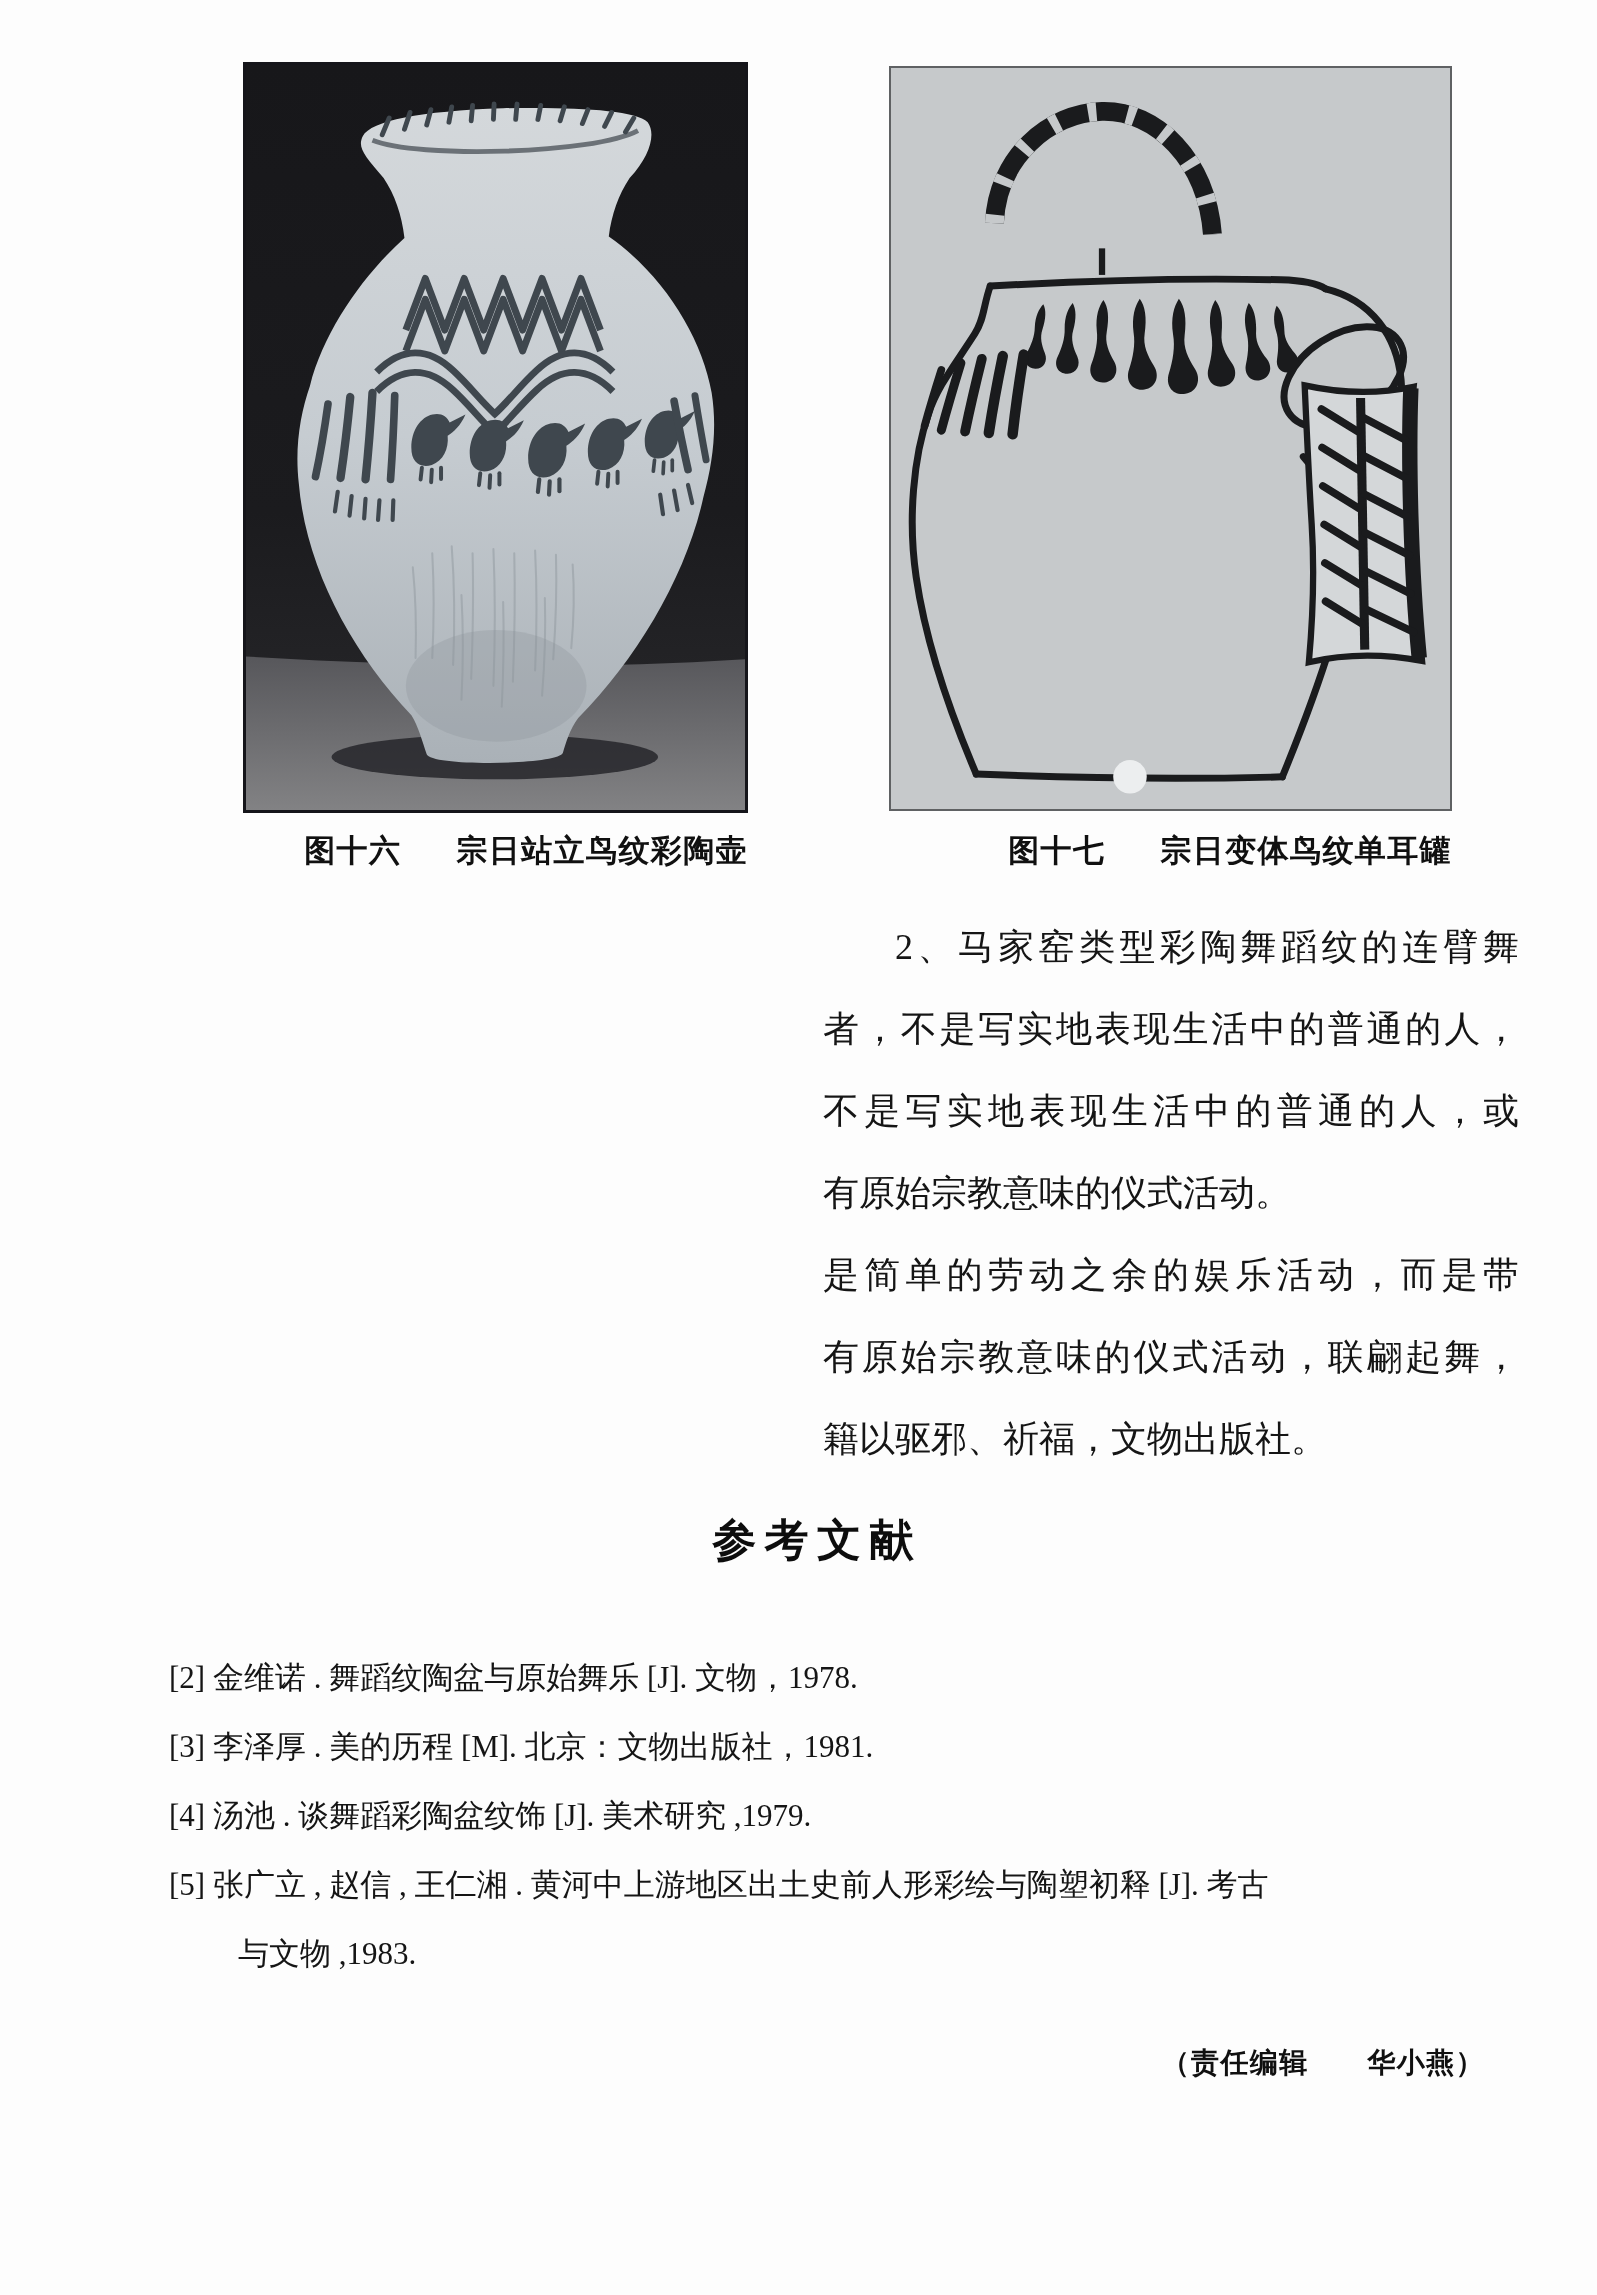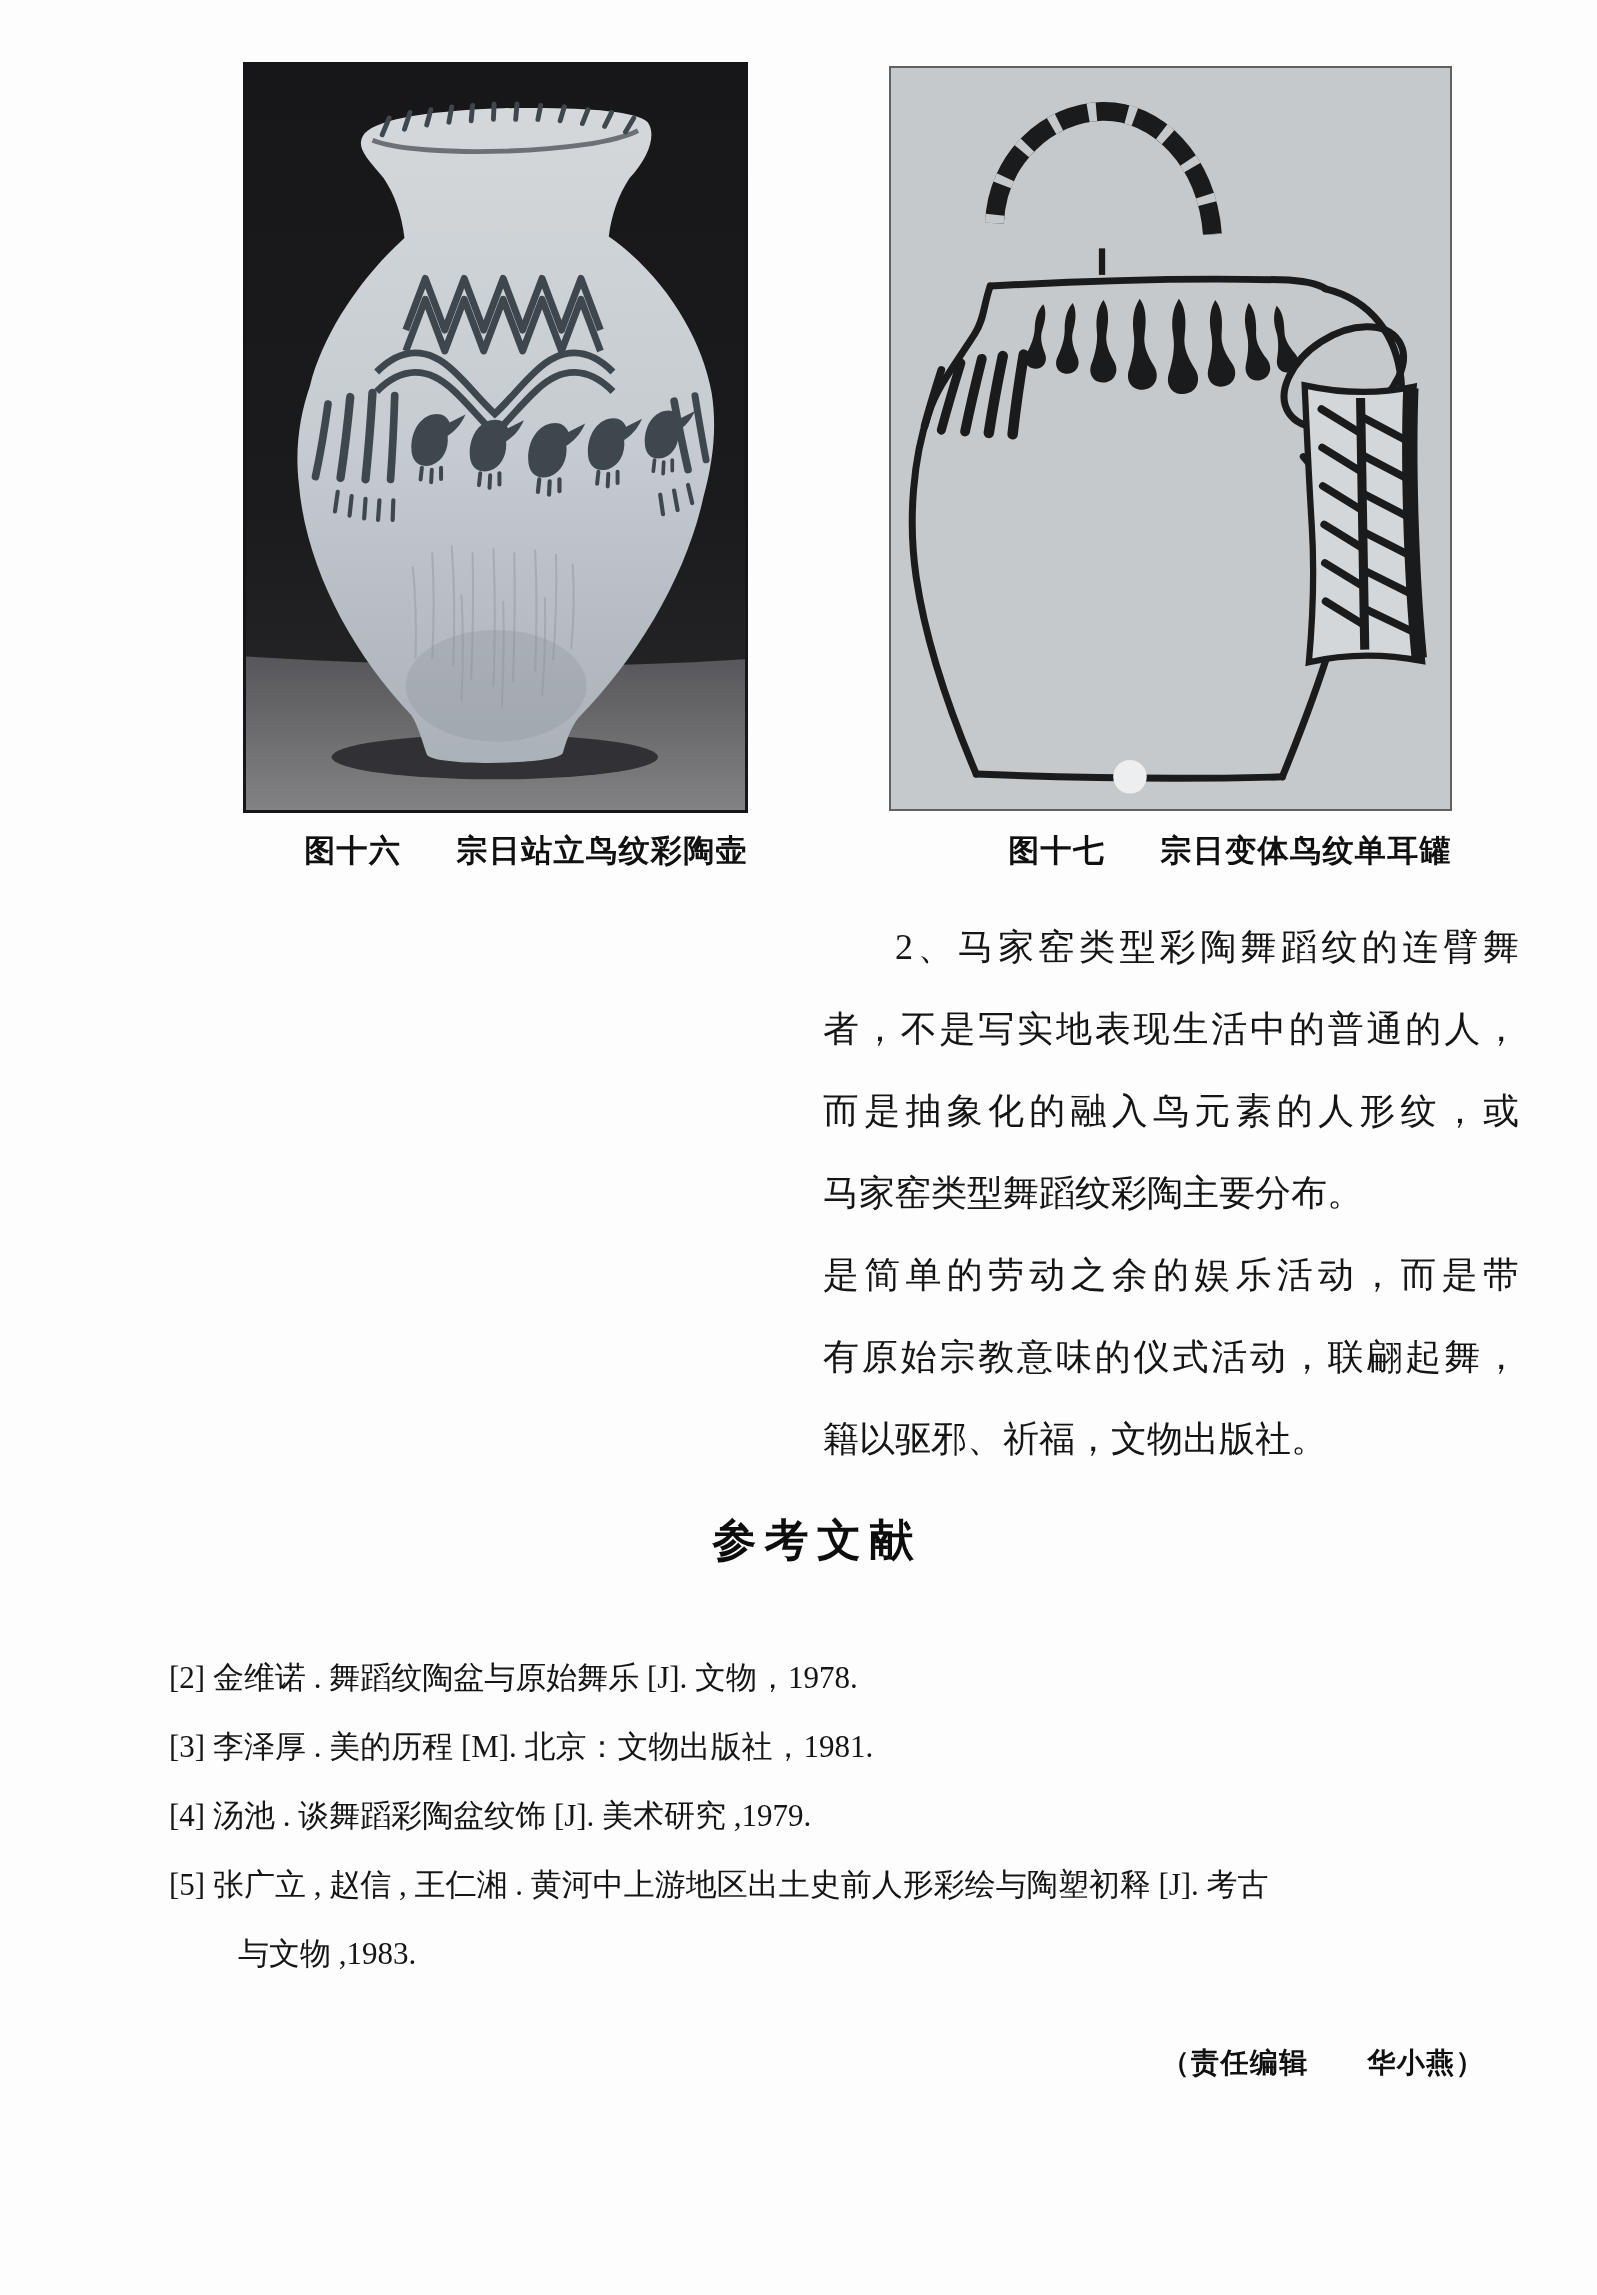--- a/index.html
+++ b/index.html
@@ -208,22 +208,22 @@
   </div>
   <div class="caption cap-right">
     <span>图十七</span>
     <span>宗日变体鸟纹单耳罐</span>
   </div>
 
 
   <div class="col col-right">
     <div class="bl jl ind">2、马家窑类型彩陶舞蹈纹的连臂舞</div>
     <div class="bl jl">者，不是写实地表现生活中的普通的人，</div>
-    <div class="bl jl">而是抽象化的融入鸟元素的人形纹，或</div>
-    <div class="bl end">马家窑类型舞蹈纹彩陶主要分布。</div>
+    <div class="bl jl">不是写实地表现生活中的普通的人，或</div>
+    <div class="bl end">有原始宗教意味的仪式活动。</div>
     <div class="bl jl">是简单的劳动之余的娱乐活动，而是带</div>
     <div class="bl jl">有原始宗教意味的仪式活动，联翩起舞，</div>
     <div class="bl end">籍以驱邪、祈福，文物出版社。</div>
   </div>
 
   <h2 class="ref-heading">参考文献</h2>
   <div class="refs">
     <div class="ref">[2] 金维诺 . 舞蹈纹陶盆与原始舞乐 [J]. 文物，1978.</div>
     <div class="ref">[3] 李泽厚 . 美的历程 [M]. 北京：文物出版社，1981.</div>
     <div class="ref">[4] 汤池 . 谈舞蹈彩陶盆纹饰 [J]. 美术研究 ,1979.</div>

